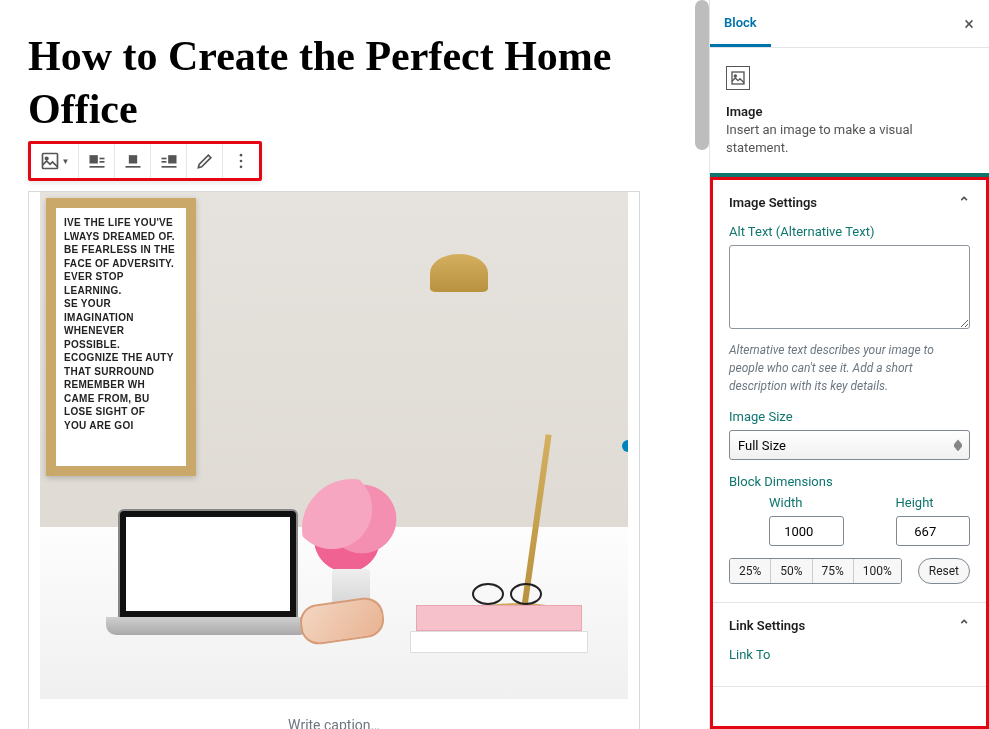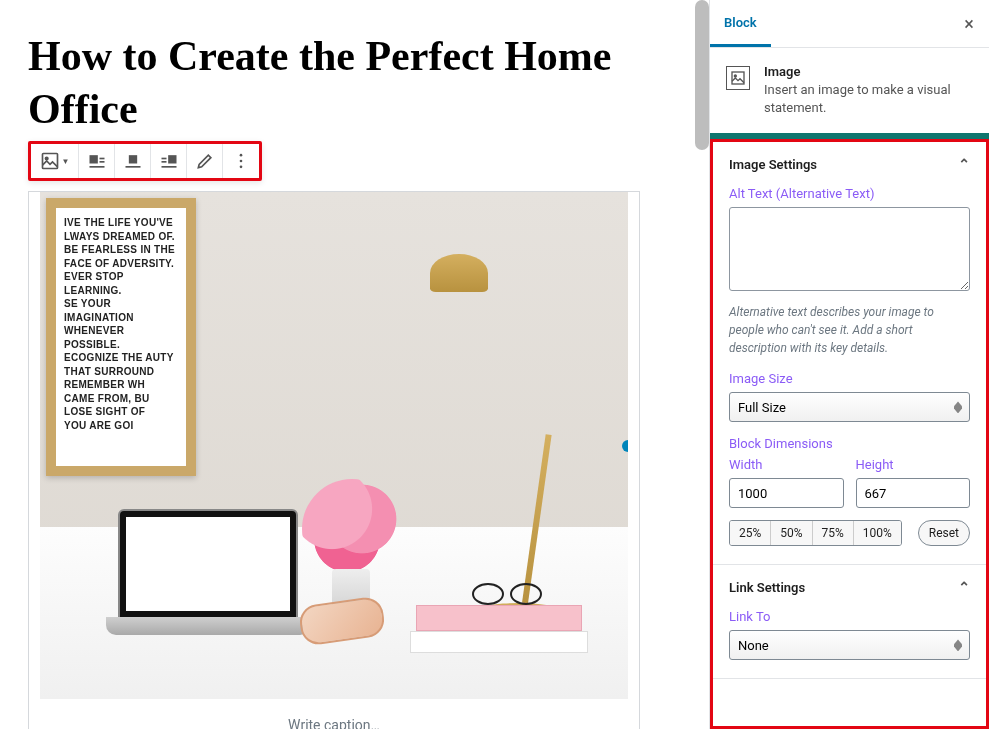--- a/index.html
+++ b/index.html
@@ -38,39 +38,39 @@
   .handle.right { right:-6px; top:50%; transform: translateY(-50%); }
   .handle.bottom { left:50%; bottom:10px; transform: translateX(-50%); }
   .caption { text-align:center; color:#6c7781; font-size:14px; padding: 18px 0 20px; }
   .editor-scrollbar { position:absolute; right:0; top:0; width:14px; height:150px; background:#bdbdbd; border-radius:7px; }
   
   .sidebar { width: 280px; border-left: 1px solid #e2e4e7; display:flex; flex-direction:column; background:#fff; }
   .tabs { display:flex; align-items:center; border-bottom:1px solid #e2e4e7; height:48px; position:relative; }
   .tab { padding: 0 14px; height:100%; display:flex; align-items:center; font-size:13px; color:#555; cursor:pointer; }
   .tab.active { color:#0073aa; font-weight:600; border-bottom:3px solid #0073aa; }
   .close-btn { margin-left:auto; width:40px; text-align:center; font-size:18px; color:#555; cursor:pointer; }
-  .block-desc { display:flex; gap:14px; padding: 16px; border-bottom:6px solid #0f766e; }
+  .block-desc { display:flex; gap:14px; padding: 16px; border-bottom:4px solid #0f766e;flex-direction:column; }
   .block-desc .icon { width:24px; height:24px; border:1px solid #555; display:flex; align-items:center; justify-content:center; flex-shrink:0; margin-top:2px; }
   .block-desc .icon svg { width:16px; height:16px; }
   .block-desc .txt .name { font-size:13px; font-weight:600; margin-bottom:2px; }
   .block-desc .txt .hint { font-size:13px; color:#555; line-height:1.4; }
   .panel-wrap { border: 3px solid #e30613; border-top:3px solid #e30613; flex:1; overflow-y:auto; }
   .panel { border-bottom:1px solid #e2e4e7; }
   .panel-head { display:flex; align-items:center; justify-content:space-between; padding: 14px 16px; font-size:13px; font-weight:600; cursor:pointer; }
   .panel-head .chev { font-size:14px; color:#555; }
   .panel-body { padding: 0 16px 18px; }
-  .label { font-size:13px; color:#8b5cf6; margin-bottom:6px; display:block; }
+  .label { font-size:13px; color:#0f766e; margin-bottom:6px; display:block; }
   .alt-textarea { width:100%; height:84px; border:1px solid #8d96a0; border-radius:3px; resize: both; padding:6px; font-size:13px; }
   .help-text { font-size:12px; color:#6c7781; font-style:italic; line-height:1.5; margin-top:8px; }
   .select { width:100%; height:30px; border:1px solid #7e8993; border-radius:3px; background: linear-gradient(#fefefe,#f0f0f0); padding: 0 24px 0 8px; font-size:13px; appearance:none; position:relative; }
   .select-wrap { position:relative; }
   .select-wrap::after { content:""; position:absolute; right:8px; top:50%; transform:translateY(-50%); width:8px; height:12px; background: linear-gradient(#555,#555); clip-path: polygon(0 40%, 50% 0, 100% 40%, 100% 60%, 50% 100%, 0 60%); opacity:.7; pointer-events:none; }
   .dim-row { display:flex; gap:12px; }
-  .dim-col { flex:1; }
-  .num-input { width:100%; height:30px; border:1px solid #7e8993; border-radius:3px; padding:0 8px; font-size:13px; }
+  .dim-col { flex:1;margin-left:40px; }
+  .num-input { width:100%; height:30px; border:1px solid #7e8993; border-radius:3px; padding:0 8px; font-size:13px;text-align:center; }
   .preset-row { display:flex; align-items:center; margin-top:12px; gap: 12px; }
   .preset-group { display:flex; border:1px solid #7e8993; border-radius:3px; overflow:hidden; }
   .preset-btn { padding: 5px 9px; font-size:12px; background:#f7f7f7; border-right:1px solid #ccc; cursor:pointer; }
   .preset-btn:last-child { border-right:none; }
   .reset-btn { margin-left:auto; padding:5px 10px; font-size:12px; background:#f7f7f7; border:1px solid #7e8993; border-radius:13px; cursor:pointer; }
   .spacer { height:14px; }
 </style>
 </head>
 <body>
 
@@ -228,22 +228,17 @@
       </div>
     </div>
 
     <div class="panel">
       <div class="panel-head">
         <span>Link Settings</span>
         <span class="chev">⌃</span>
       </div>
       <div class="panel-body">
         <label class="label">Link To</label>
-        <div class="select-wrap">
-          <select class="select">
-            <option>None</option>
-          </select>
-        </div>
       </div>
     </div>
 
   </div>
 </div>
 
 </body></html>

